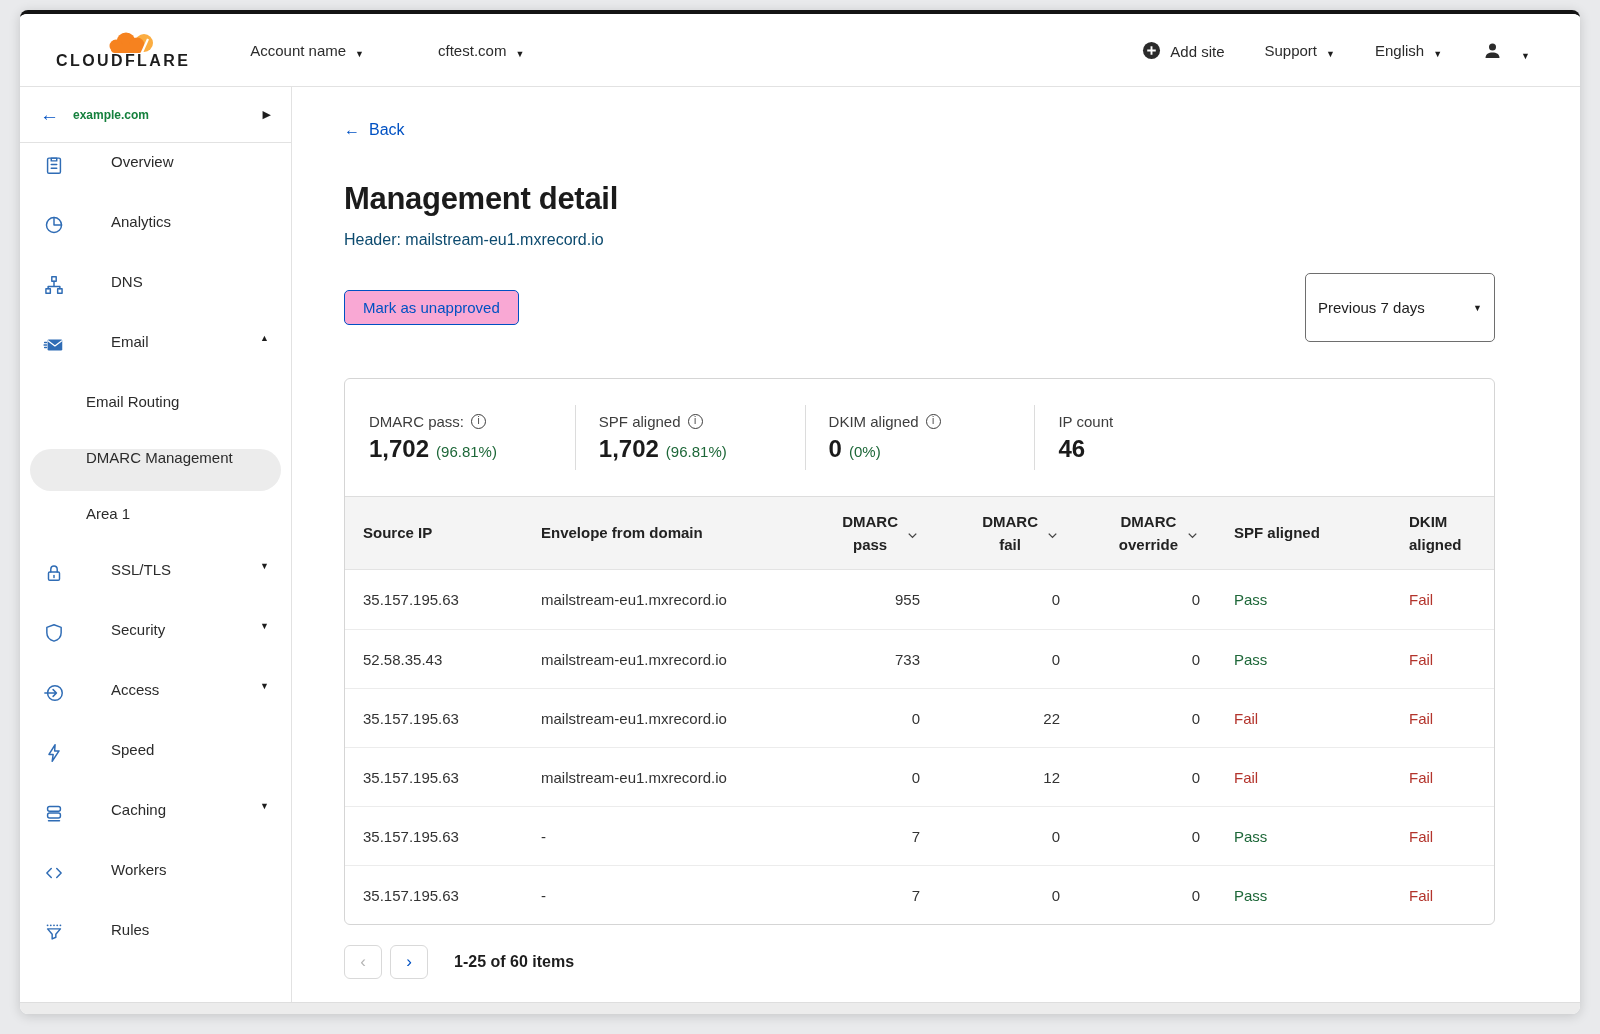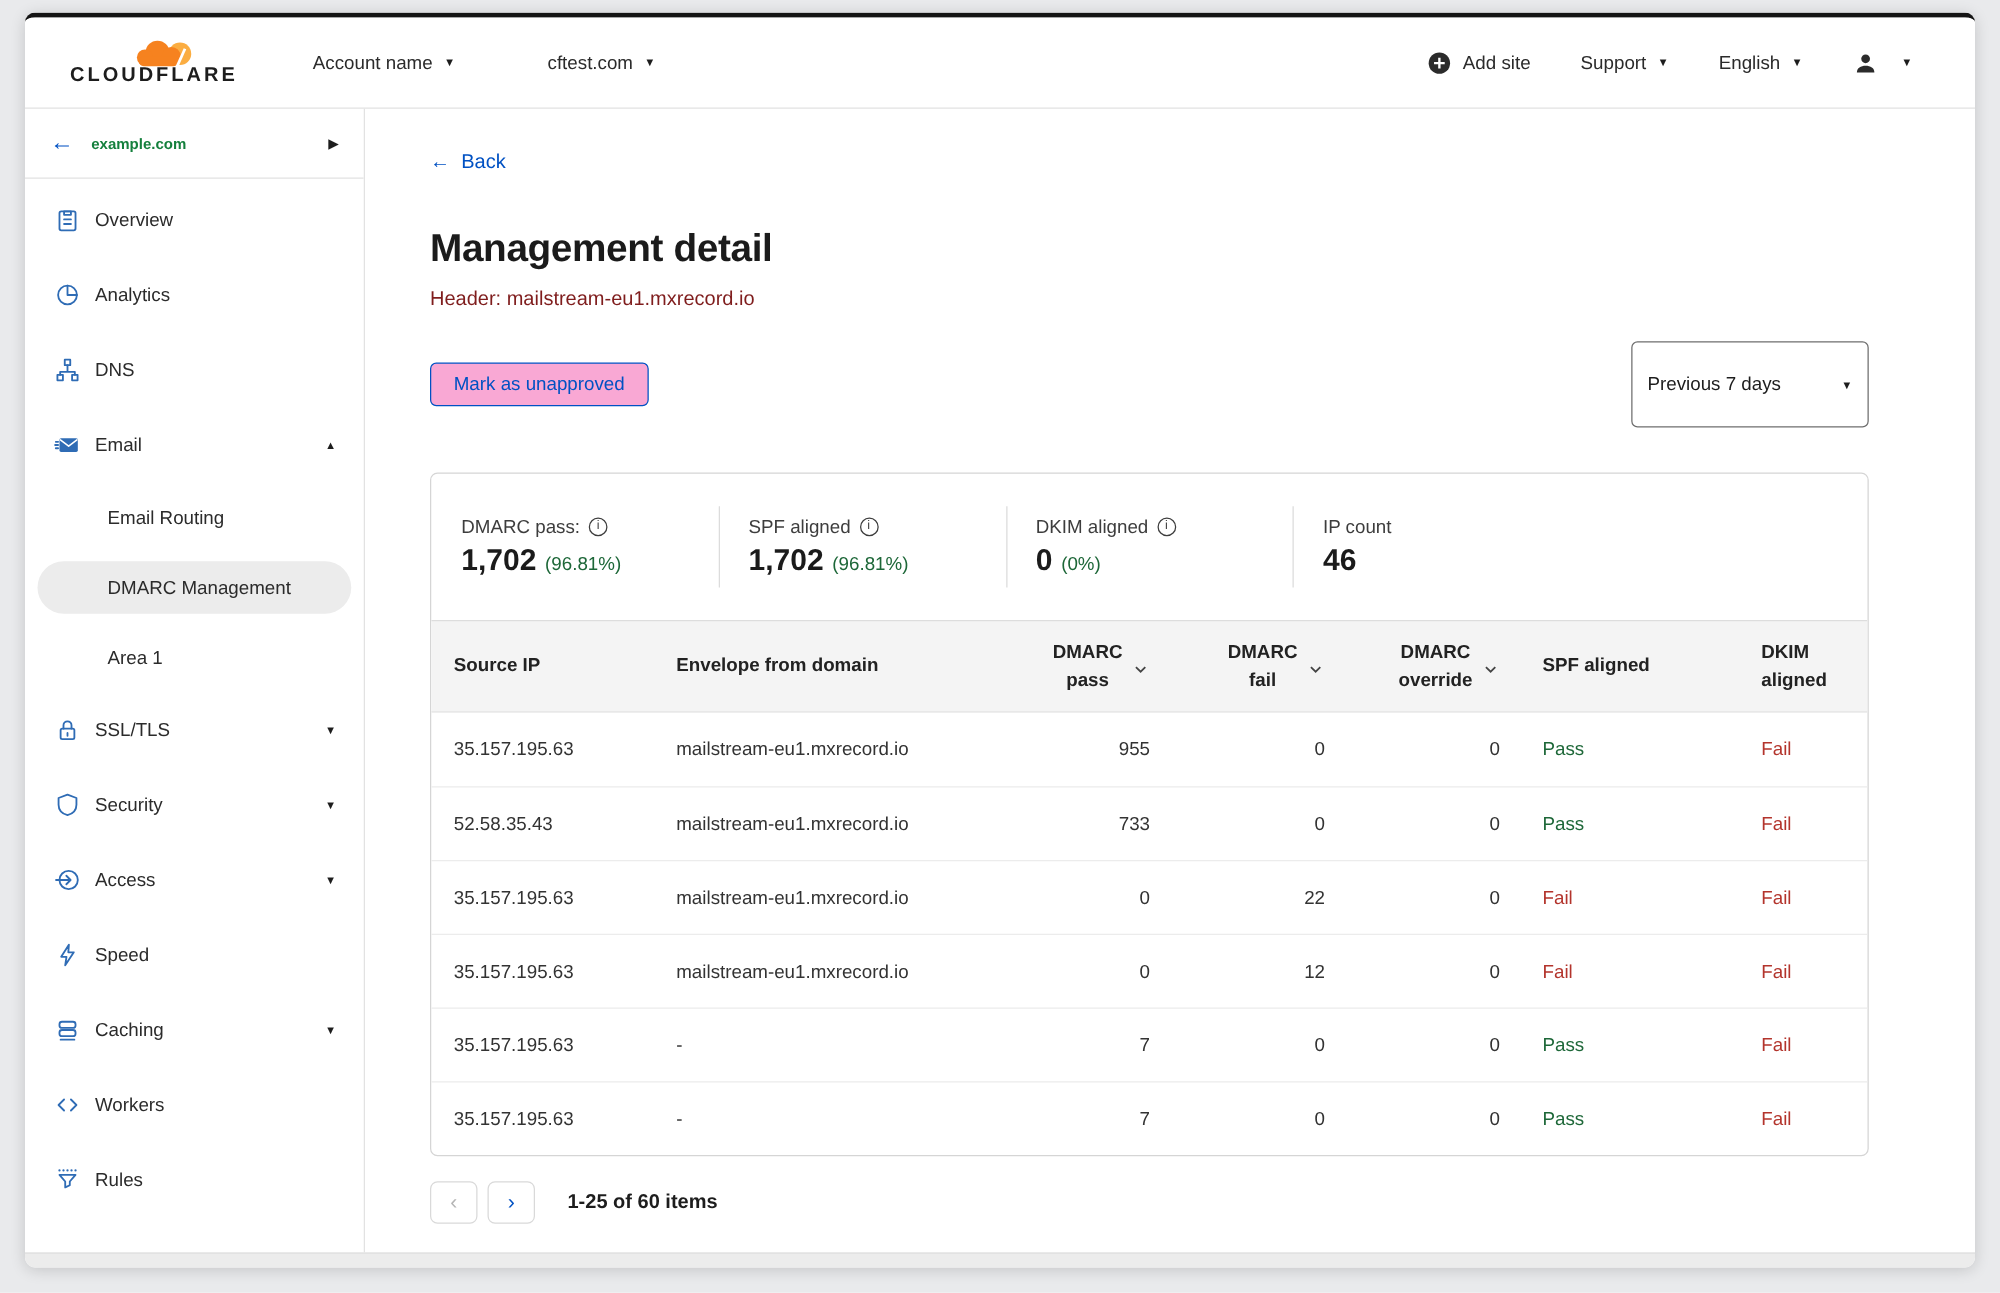--- a/index.html
+++ b/index.html
@@ -10,47 +10,47 @@
   }
   .app{ position:absolute; left:20px; top:10px; width:1560px; height:1004px; background:#fff;
         border-radius:8px; border-top:4px solid #141414; box-shadow:0 2px 12px rgba(0,0,0,.16);
         display:flex; flex-direction:column; overflow:hidden; }
 
   
   .topbar{ height:72px; display:flex; align-items:center; padding:0 50px 0 36px; background:#fff; flex:0 0 auto;gap:16px; }
   .logo{ display:flex; flex-direction:column; align-items:flex-start; cursor:pointer; }
   .logo svg{ margin-left:48px; margin-bottom:-3px; }
   .logo .brand{ font-size:16px; font-weight:800; letter-spacing:2.4px; color:#1d1d1d; }
-  .tb-item{ display:flex; align-items:center; font-size:15px; color:#2b2b2b; cursor:pointer; }
+  .tb-item{ display:flex; align-items:flex-end; font-size:15px; color:#2b2b2b; cursor:pointer; }
   .tb-acct{ margin-left:44px; } .tb-site{ margin-left:58px; }
   .caret{ font-size:9px; margin-left:9px; color:#1d1d1d; }
   .tb-right{ margin-left:auto; display:flex; align-items:center; gap:40px; }
   .plus-ico,.person-ico{ display:inline-flex; margin-right:9px; }
 
   
   .body{ flex:1; display:flex; min-height:0; border-top:1px solid var(--border); }
   .sidebar{ width:272px; flex:0 0 272px; border-right:1px solid var(--border); overflow:hidden; }
   .site-head{ height:56px; display:flex; align-items:center; padding:0 20px; border-bottom:1px solid var(--border); cursor:pointer; }
   .site-head .back-arrow{ color:var(--link); font-size:19px; }
   .site-head .site-name{ font-size:12px; font-weight:700; color:#15803d; margin-left:14px; }
   .site-head .expand{ margin-left:auto; font-size:11px; color:#1d1d1d; }
   .nav{ padding-top:10px; }
-  .nav-item{ height:46px; margin:0 10px 14px 10px; display:flex; align-items:center; padding-left:12px; padding-right:12px;
-             border-radius:23px; font-size:15px; color:#2b2b2b; cursor:pointer; }
+  .nav-item{ height:46px; margin:0 10px 14px 10px; display:flex; padding-left:12px; padding-right:12px;
+             border-radius:23px; font-size:15px; color:#2b2b2b; cursor:pointer;gap:35px; }
   .nav-item.sub{ height:42px; margin-bottom:14px; padding-left:46px; }
   .nav-item.selected{ background:#ececec; }
   .nav-icon{ width:24px; height:24px; color:var(--icon); display:inline-flex; align-items:center; justify-content:center; }
   .nav-label{ margin-left:10px; }
   .nav-chev{ margin-left:auto; font-size:9px; color:#1d1d1d; }
 
   
   .content{ flex:1; padding:34px 85px 0 52px; overflow:hidden; }
   .back-link{ display:inline-flex; align-items:center; gap:9px; color:var(--link); font-size:16px; cursor:pointer; }
   .page-title{ margin-top:42px; font-size:31px; font-weight:700; color:#1b1b1b; letter-spacing:-.3px; }
-  .page-sub{ margin-top:14px; font-size:16px; color:#7f1d1d; }
+  .page-sub{ margin-top:14px; font-size:16px; color:#0c4a6e; }
   .action-row{ margin-top:24px; display:flex; align-items:center; justify-content:space-between; }
   .btn-outline{ background:#f9a8d4; border:1px solid var(--link); color:var(--link); font-size:15px;
                 padding:8px 18px; border-radius:5px; cursor:pointer; font-family:inherit; }
   .select{ width:190px; border:1px solid #6e6e6e; border-radius:5px; padding:25px 12px; font-size:15px; color:#1d1d1d;
            display:flex; align-items:center; justify-content:space-between; cursor:pointer; background:#fff; }
 
   .panel{ margin-top:36px; border:1px solid #d5d5d5; border-radius:6px; overflow:hidden; background:#fff; }
   
   .stats{ display:grid; grid-template-columns:repeat(5,1fr); height:117px; align-items:center; }
   .stat{ padding-left:24px; position:relative; height:100%; display:flex; flex-direction:column; justify-content:center; }

